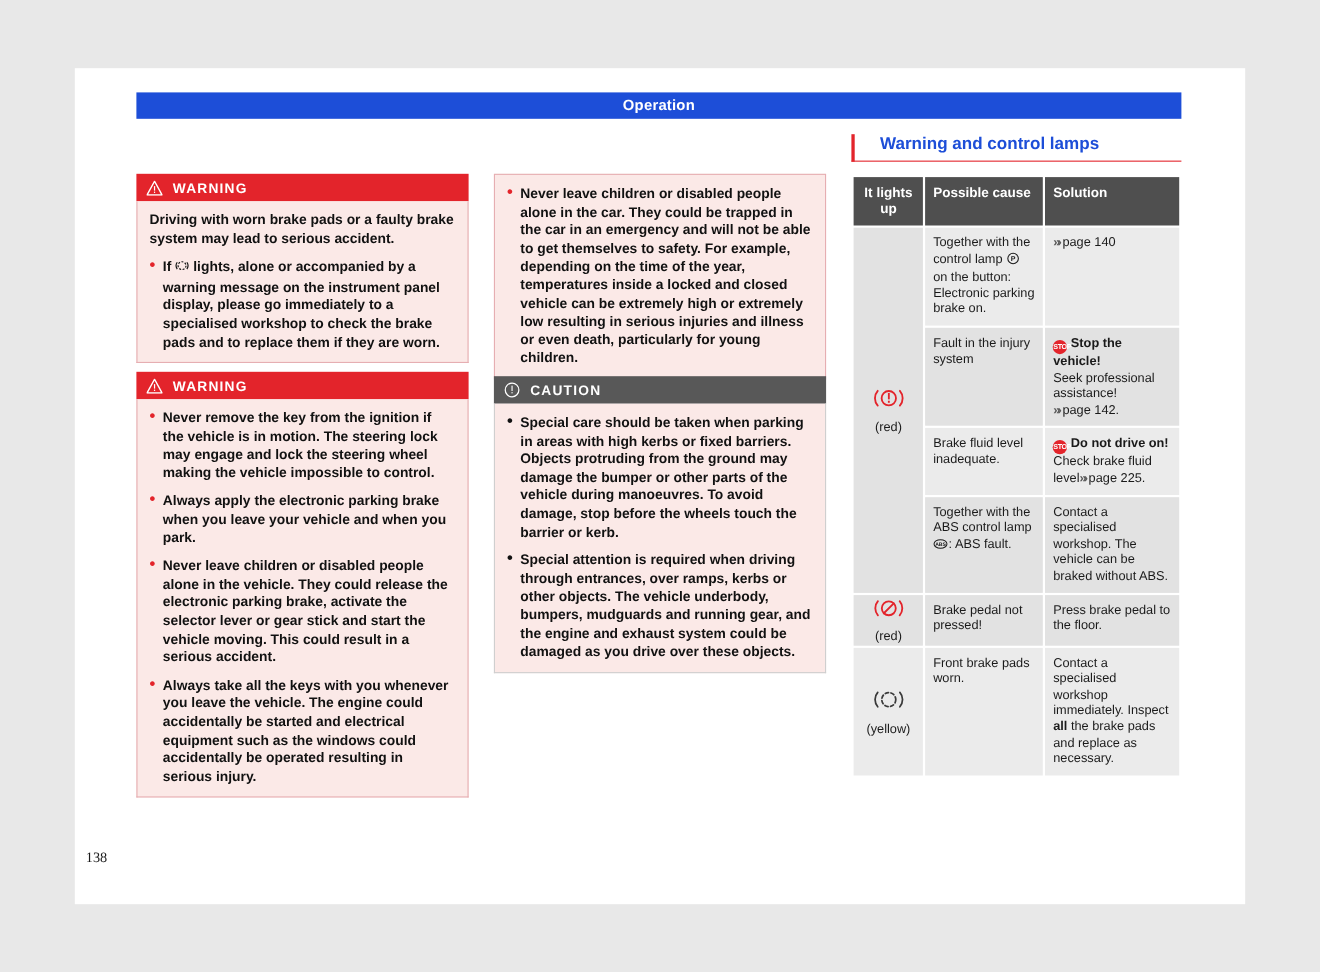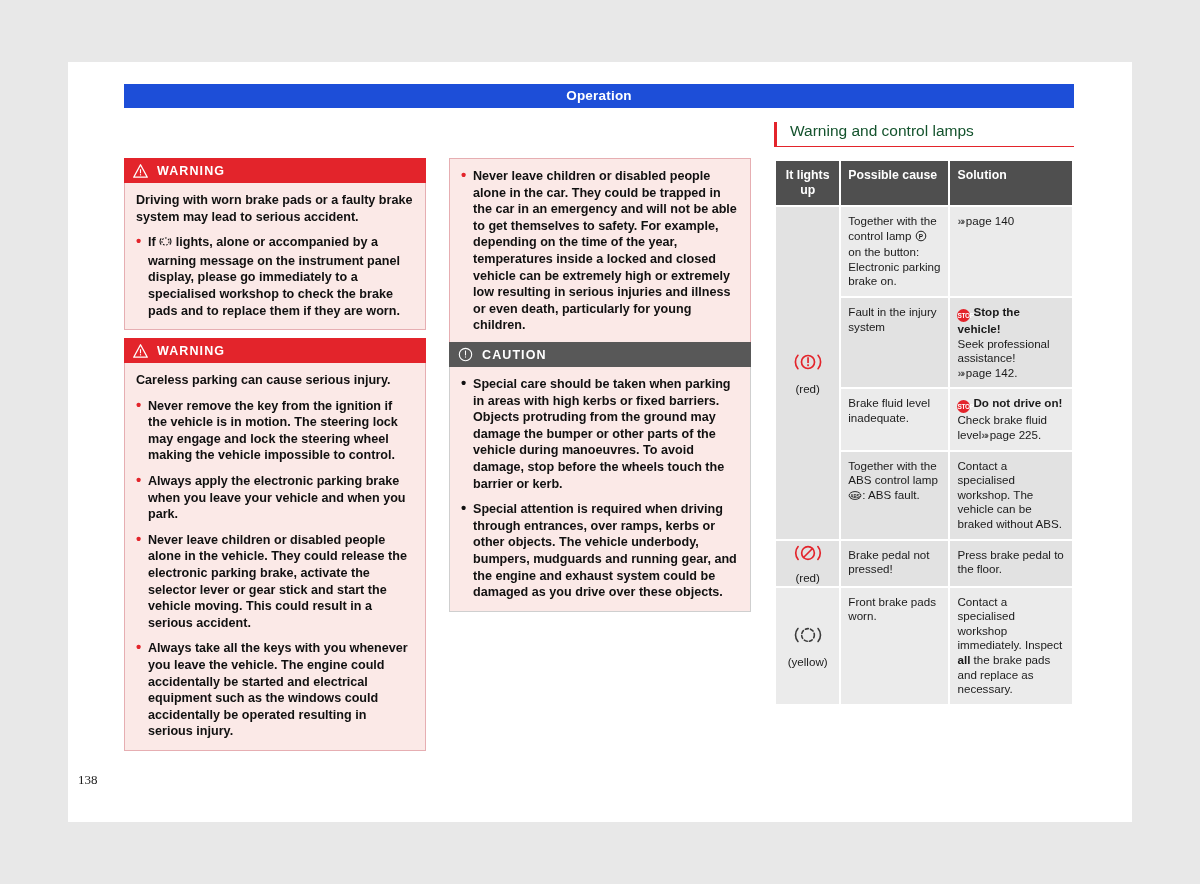--- a/index.html
+++ b/index.html
@@ -91,23 +91,23 @@
   
   .tri-icon { display: inline-block; width: 15px; height: 14px; position: relative; }
   .tri-icon svg { display:block; }
   .excl-icon { display:inline-block; width: 15px; height: 15px; }
 
   
   #right-col { position: absolute; left: 774px; top: 122px; width: 300px; }
   #section-title {
     position: relative;
     font-size: 15.5px;
-    font-weight: normal;
-    color: #14532d;
-    padding: 0 0 7px 13px;
+    font-weight: bold;
+    color: #1d4ed8;
+    padding: 0 0 7px 23px;
     border-bottom: 1.4px solid #e3242b;
     border-left: 3px solid #e3242b;
     line-height: 17px;
   }
   table.lamps {
     margin-top: 12px;
     border-collapse: separate;
     border-spacing: 2px;
     width: 300px;
     table-layout: fixed;
@@ -202,21 +202,20 @@
       <span class="tri-icon">
         <svg width="15" height="14" viewBox="0 0 15 14">
             <path d="M7.5 0.8 L14.3 13.2 L0.7 13.2 Z" fill="none" stroke="#ffffff" stroke-width="1.3" stroke-linejoin="round"></path>
             <rect x="6.95" y="5.2" width="1.1" height="4.1" fill="#ffffff"></rect>
             <rect x="6.95" y="10.2" width="1.1" height="1.2" fill="#ffffff"></rect>
           </svg>
       </span>
       <span>WARNING</span>
     </div>
     <div class="box-body warn-body">
-      <p>Careless parking can cause serious injury.</p>
       <p class="bullet">Never remove the key from the ignition if the vehicle is in motion. The steering lock may engage and lock the steering wheel making the vehicle impossible to control.</p>
       <p class="bullet">Always apply the electronic parking brake when you leave your vehicle and when you park.</p>
       <p class="bullet">Never leave children or disabled people alone in the vehicle. They could release the electronic parking brake, activate the selector lever or gear stick and start the vehicle moving. This could result in a serious accident.</p>
       <p class="bullet">Always take all the keys with you whenever you leave the vehicle. The engine could accidentally be started and electrical equipment such as the windows could accidentally be operated resulting in serious injury.</p>
     </div>
   </div>
 
   <div class="box" style="left:449px; top:126px; width:302px;">
     <div class="box-body warn-body" style="border-top:1px solid #e6aeb2;">
       <p class="bullet">Never leave children or disabled people alone in the car. They could be trapped in the car in an emergency and will not be able to get themselves to safety. For example, depending on the time of the year, temperatures inside a locked and closed vehicle can be extremely high or extremely low resulting in serious injuries and illness or even death, particularly for young children.</p>

